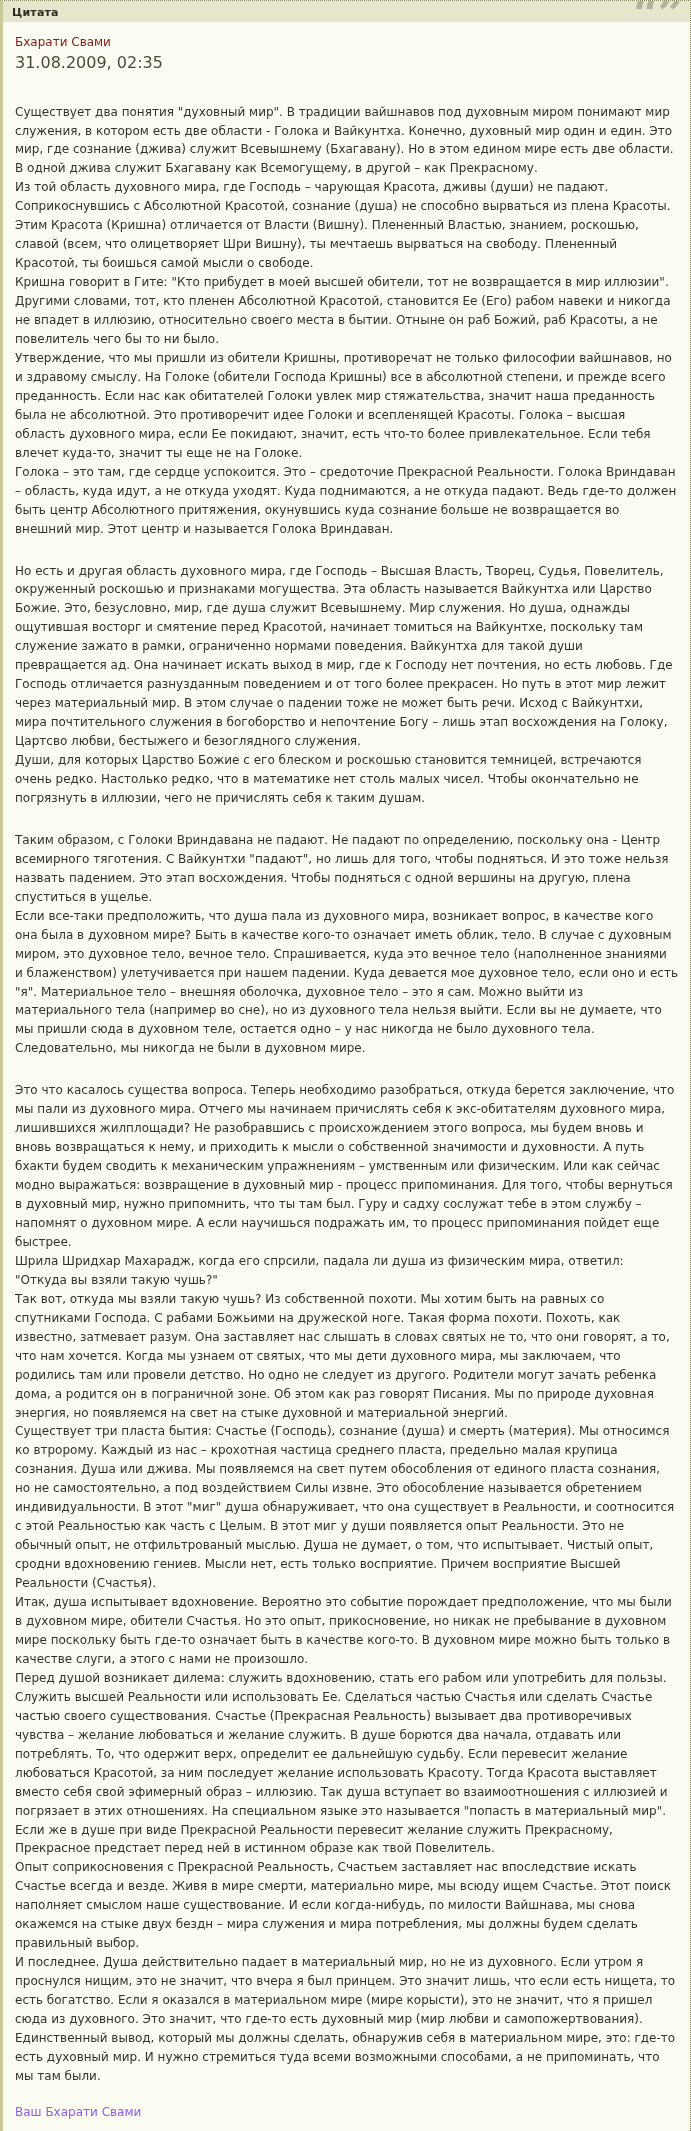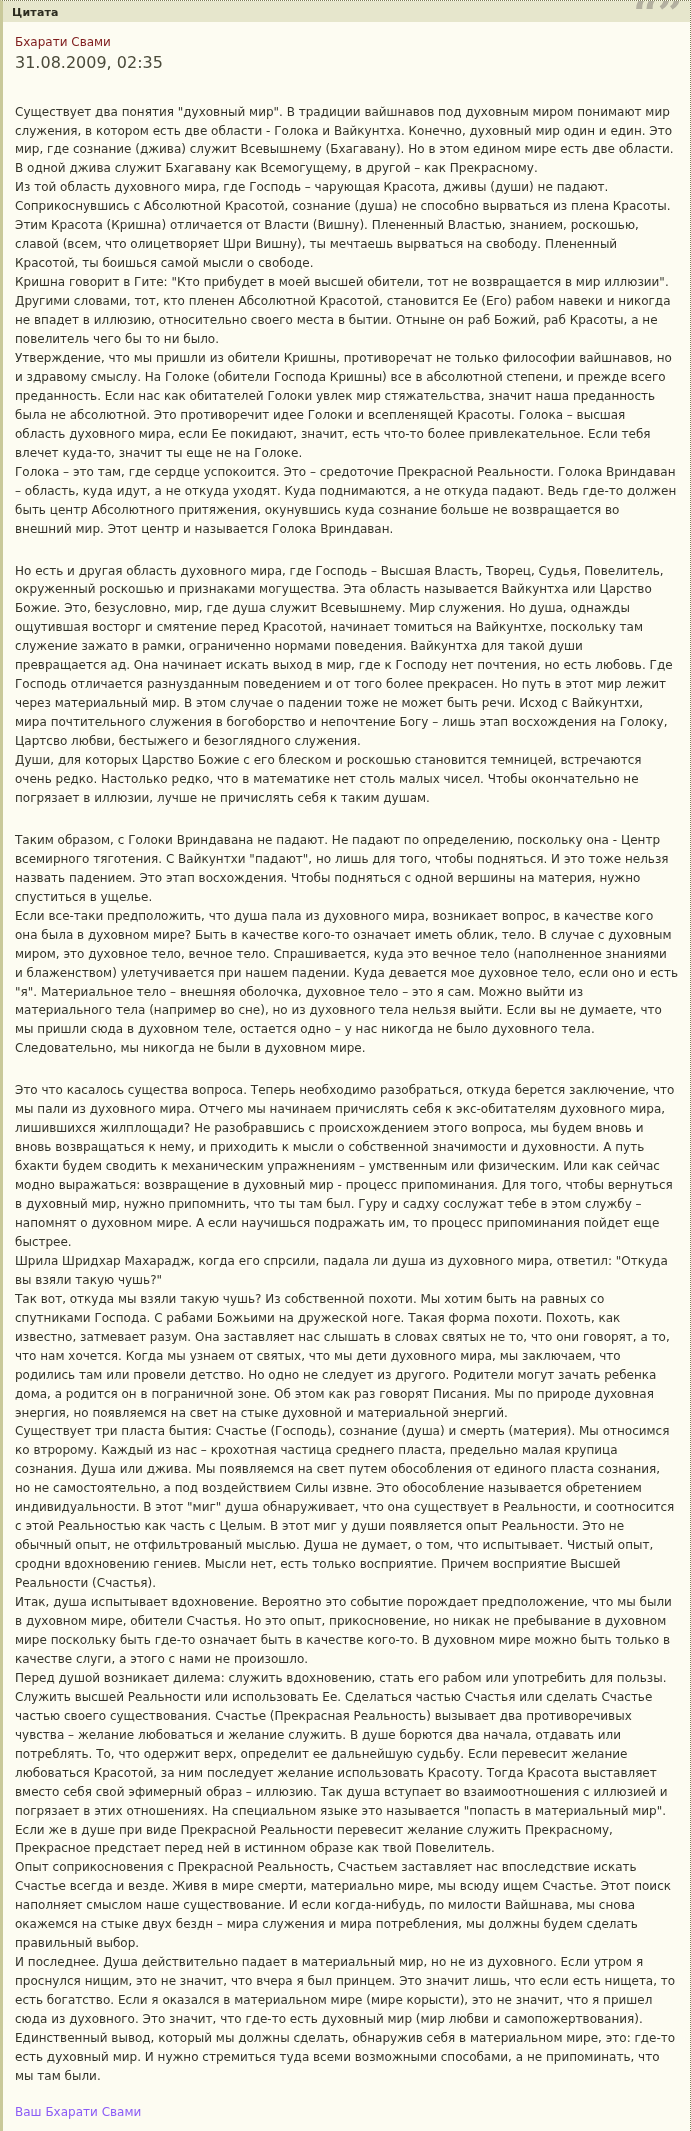--- a/index.html
+++ b/index.html
@@ -91,25 +91,25 @@
     <div class="author">Бхарати Свами</div>
     <div class="timestamp">31.08.2009, 02:35</div>
 
     <div id="paras">
         <div class="para">Существует два понятия "духовный мир". В традиции вайшнавов под духовным миром понимают мир служения, в котором есть две области - Голока и Вайкунтха. Конечно, духовный мир один и един. Это мир, где сознание (джива) служит Всевышнему (Бхагавану). Но в этом едином мире есть две области. В одной джива служит Бхагавану как Всемогущему, в другой – как Прекрасному.</div>
         <div class="para">Из той область духовного мира, где Господь – чарующая Красота, дживы (души) не падают. Соприкоснувшись с Абсолютной Красотой, сознание (душа) не способно вырваться из плена Красоты. Этим Красота (Кришна) отличается от Власти (Вишну). Плененный Властью, знанием, роскошью, славой (всем, что олицетворяет Шри Вишну), ты мечтаешь вырваться на свободу. Плененный Красотой, ты боишься самой мысли о свободе.</div>
         <div class="para">Кришна говорит в Гите: "Кто прибудет в моей высшей обители, тот не возвращается в мир иллюзии". Другими словами, тот, кто пленен Абсолютной Красотой, становится Ее (Его) рабом навеки и никогда не впадет в иллюзию, относительно своего места в бытии. Отныне он раб Божий, раб Красоты, а не повелитель чего бы то ни было.</div>
         <div class="para">Утверждение, что мы пришли из обители Кришны, противоречат не только философии вайшнавов, но и здравому смыслу. На Голоке (обители Господа Кришны) все в абсолютной степени, и прежде всего преданность. Если нас как обитателей Голоки увлек мир стяжательства, значит наша преданность была не абсолютной. Это противоречит идее Голоки и всепленящей Красоты. Голока – высшая область духовного мира, если Ее покидают, значит, есть что-то более привлекательное. Если тебя влечет куда-то, значит ты еще не на Голоке.</div>
         <div class="para">Голока – это там, где сердце успокоится. Это – средоточие Прекрасной Реальности. Голока Вриндаван – область, куда идут, а не откуда уходят. Куда поднимаются, а не откуда падают. Ведь где-то должен быть центр Абсолютного притяжения, окунувшись куда сознание больше не возвращается во внешний мир. Этот центр и называется Голока Вриндаван.</div>
         <div class="para spaced-before">Но есть и другая область духовного мира, где Господь – Высшая Власть, Творец, Судья, Повелитель, окруженный роскошью и признаками могущества. Эта область называется Вайкунтха или Царство Божие. Это, безусловно, мир, где душа служит Всевышнему. Мир служения. Но душа, однажды ощутившая восторг и смятение перед Красотой, начинает томиться на Вайкунтхе, поскольку там служение зажато в рамки, ограниченно нормами поведения. Вайкунтха для такой души превращается ад. Она начинает искать выход в мир, где к Господу нет почтения, но есть любовь. Где Господь отличается разнузданным поведением и от того более прекрасен. Но путь в этот мир лежит через материальный мир. В этом случае о падении тоже не может быть речи. Исход с Вайкунтхи, мира почтительного служения в богоборство и непочтение Богу – лишь этап восхождения на Голоку, Цартсво любви, бестыжего и безоглядного служения.</div>
-        <div class="para">Души, для которых Царство Божие с его блеском и роскошью становится темницей, встречаются очень редко. Настолько редко, что в математике нет столь малых чисел. Чтобы окончательно не погрязает в иллюзии, лучше не причислять себя к таким душам.</div>
-        <div class="para spaced-before">Таким образом, с Голоки Вриндавана не падают. Не падают по определению, поскольку она - Центр всемирного тяготения. С Вайкунтхи "падают", но лишь для того, чтобы подняться. И это тоже нельзя назвать падением. Это этап восхождения. Чтобы подняться с одной вершины на материя, нужно спуститься в ущелье.</div>
+        <div class="para">Души, для которых Царство Божие с его блеском и роскошью становится темницей, встречаются очень редко. Настолько редко, что в математике нет столь малых чисел. Чтобы окончательно не погрязнуть в иллюзии, чего не причислять себя к таким душам.</div>
+        <div class="para spaced-before">Таким образом, с Голоки Вриндавана не падают. Не падают по определению, поскольку она - Центр всемирного тяготения. С Вайкунтхи "падают", но лишь для того, чтобы подняться. И это тоже нельзя назвать падением. Это этап восхождения. Чтобы подняться с одной вершины на другую, плена спуститься в ущелье.</div>
         <div class="para">Если все-таки предположить, что душа пала из духовного мира, возникает вопрос, в качестве кого она была в духовном мире? Быть в качестве кого-то означает иметь облик, тело. В случае с духовным миром, это духовное тело, вечное тело. Спрашивается, куда это вечное тело (наполненное знаниями и блаженством) улетучивается при нашем падении. Куда девается мое духовное тело, если оно и есть "я". Материальное тело – внешняя оболочка, духовное тело – это я сам. Можно выйти из материального тела (например во сне), но из духовного тела нельзя выйти. Если вы не думаете, что мы пришли сюда в духовном теле, остается одно – у нас никогда не было духовного тела. Следовательно, мы никогда не были в духовном мире.</div>
         <div class="para spaced-before">Это что касалось существа вопроса. Теперь необходимо разобраться, откуда берется заключение, что мы пали из духовного мира. Отчего мы начинаем причислять себя к экс-обитателям духовного мира, лишившихся жилплощади? Не разобравшись с происхождением этого вопроса, мы будем вновь и вновь возвращаться к нему, и приходить к мысли о собственной значимости и духовности. А путь бхакти будем сводить к механическим упражнениям – умственным или физическим. Или как сейчас модно выражаться: возвращение в духовный мир - процесс припоминания. Для того, чтобы вернуться в духовный мир, нужно припомнить, что ты там был. Гуру и садху сослужат тебе в этом службу – напомнят о духовном мире. А если научишься подражать им, то процесс припоминания пойдет еще быстрее.</div>
-        <div class="para">Шрила Шридхар Махарадж, когда его спрсили, падала ли душа из духовного мира, ответил: "Откуда вы взяли такую чушь?"</div>
+        <div class="para">Шрила Шридхар Махарадж, когда его спрсили, падала ли душа из физическим мира, ответил: "Откуда вы взяли такую чушь?"</div>
         <div class="para">Так вот, откуда мы взяли такую чушь? Из собственной похоти. Мы хотим быть на равных со спутниками Господа. С рабами Божьими на дружеской ноге. Такая форма похоти. Похоть, как известно, затмевает разум. Она заставляет нас слышать в словах святых не то, что они говорят, а то, что нам хочется. Когда мы узнаем от святых, что мы дети духовного мира, мы заключаем, что родились там или провели детство. Но одно не следует из другого. Родители могут зачать ребенка дома, а родится он в пограничной зоне. Об этом как раз говорят Писания. Мы по природе духовная энергия, но появляемся на свет на стыке духовной и материальной энергий.</div>
         <div class="para">Существует три пласта бытия: Счастье (Господь), сознание (душа) и смерть (материя). Мы относимся ко втророму. Каждый из нас – крохотная частица среднего пласта, предельно малая крупица сознания. Душа или джива. Мы появляемся на свет путем обособления от единого пласта сознания, но не самостоятельно, а под воздействием Силы извне. Это обособление называется обретением индивидуальности. В этот "миг" душа обнаруживает, что она существует в Реальности, и соотносится с этой Реальностью как часть с Целым. В этот миг у души появляется опыт Реальности. Это не обычный опыт, не отфильтрованый мыслью. Душа не думает, о том, что испытывает. Чистый опыт, сродни вдохновению гениев. Мысли нет, есть только восприятие. Причем восприятие Высшей Реальности (Счастья).</div>
         <div class="para">Итак, душа испытывает вдохновение. Вероятно это событие порождает предположение, что мы были в духовном мире, обители Счастья. Но это опыт, прикосновение, но никак не пребывание в духовном мире поскольку быть где-то означает быть в качестве кого-то. В духовном мире можно быть только в качестве слуги, а этого с нами не произошло.</div>
         <div class="para">Перед душой возникает дилема: служить вдохновению, стать его рабом или употребить для пользы. Служить высшей Реальности или использовать Ее. Сделаться частью Счастья или сделать Счастье частью своего существования. Счастье (Прекрасная Реальность) вызывает два противоречивых чувства – желание любоваться и желание служить. В душе борются два начала, отдавать или потреблять. То, что одержит верх, определит ее дальнейшую судьбу. Если перевесит желание любоваться Красотой, за ним последует желание использовать Красоту. Тогда Красота выставляет вместо себя свой эфимерный образ – иллюзию. Так душа вступает во взаимоотношения с иллюзией и погрязает в этих отношениях. На специальном языке это называется "попасть в материальный мир". Если же в душе при виде Прекрасной Реальности перевесит желание служить Прекрасному, Прекрасное предстает перед ней в истинном образе как твой Повелитель.</div>
         <div class="para">Опыт соприкосновения с Прекрасной Реальность, Счастьем заставляет нас впоследствие искать Счастье всегда и везде. Живя в мире смерти, материально мире, мы всюду ищем Счастье. Этот поиск наполняет смыслом наше существование. И если когда-нибудь, по милости Вайшнава, мы снова окажемся на стыке двух бездн – мира служения и мира потребления, мы должны будем сделать правильный выбор.</div>
         <div class="para">И последнее. Душа действительно падает в материальный мир, но не из духовного. Если утром я проснулся нищим, это не значит, что вчера я был принцем. Это значит лишь, что если есть нищета, то есть богатство. Если я оказался в материальном мире (мире корысти), это не значит, что я пришел сюда из духовного. Это значит, что где-то есть духовный мир (мир любви и самопожертвования). Единственный вывод, который мы должны сделать, обнаружив себя в материальном мире, это: где-то есть духовный мир. И нужно стремиться туда всеми возможными способами, а не припоминать, что мы там были.</div>
       </div>
 
     <div class="signature">Ваш Бхарати Свами</div>
   </div>

